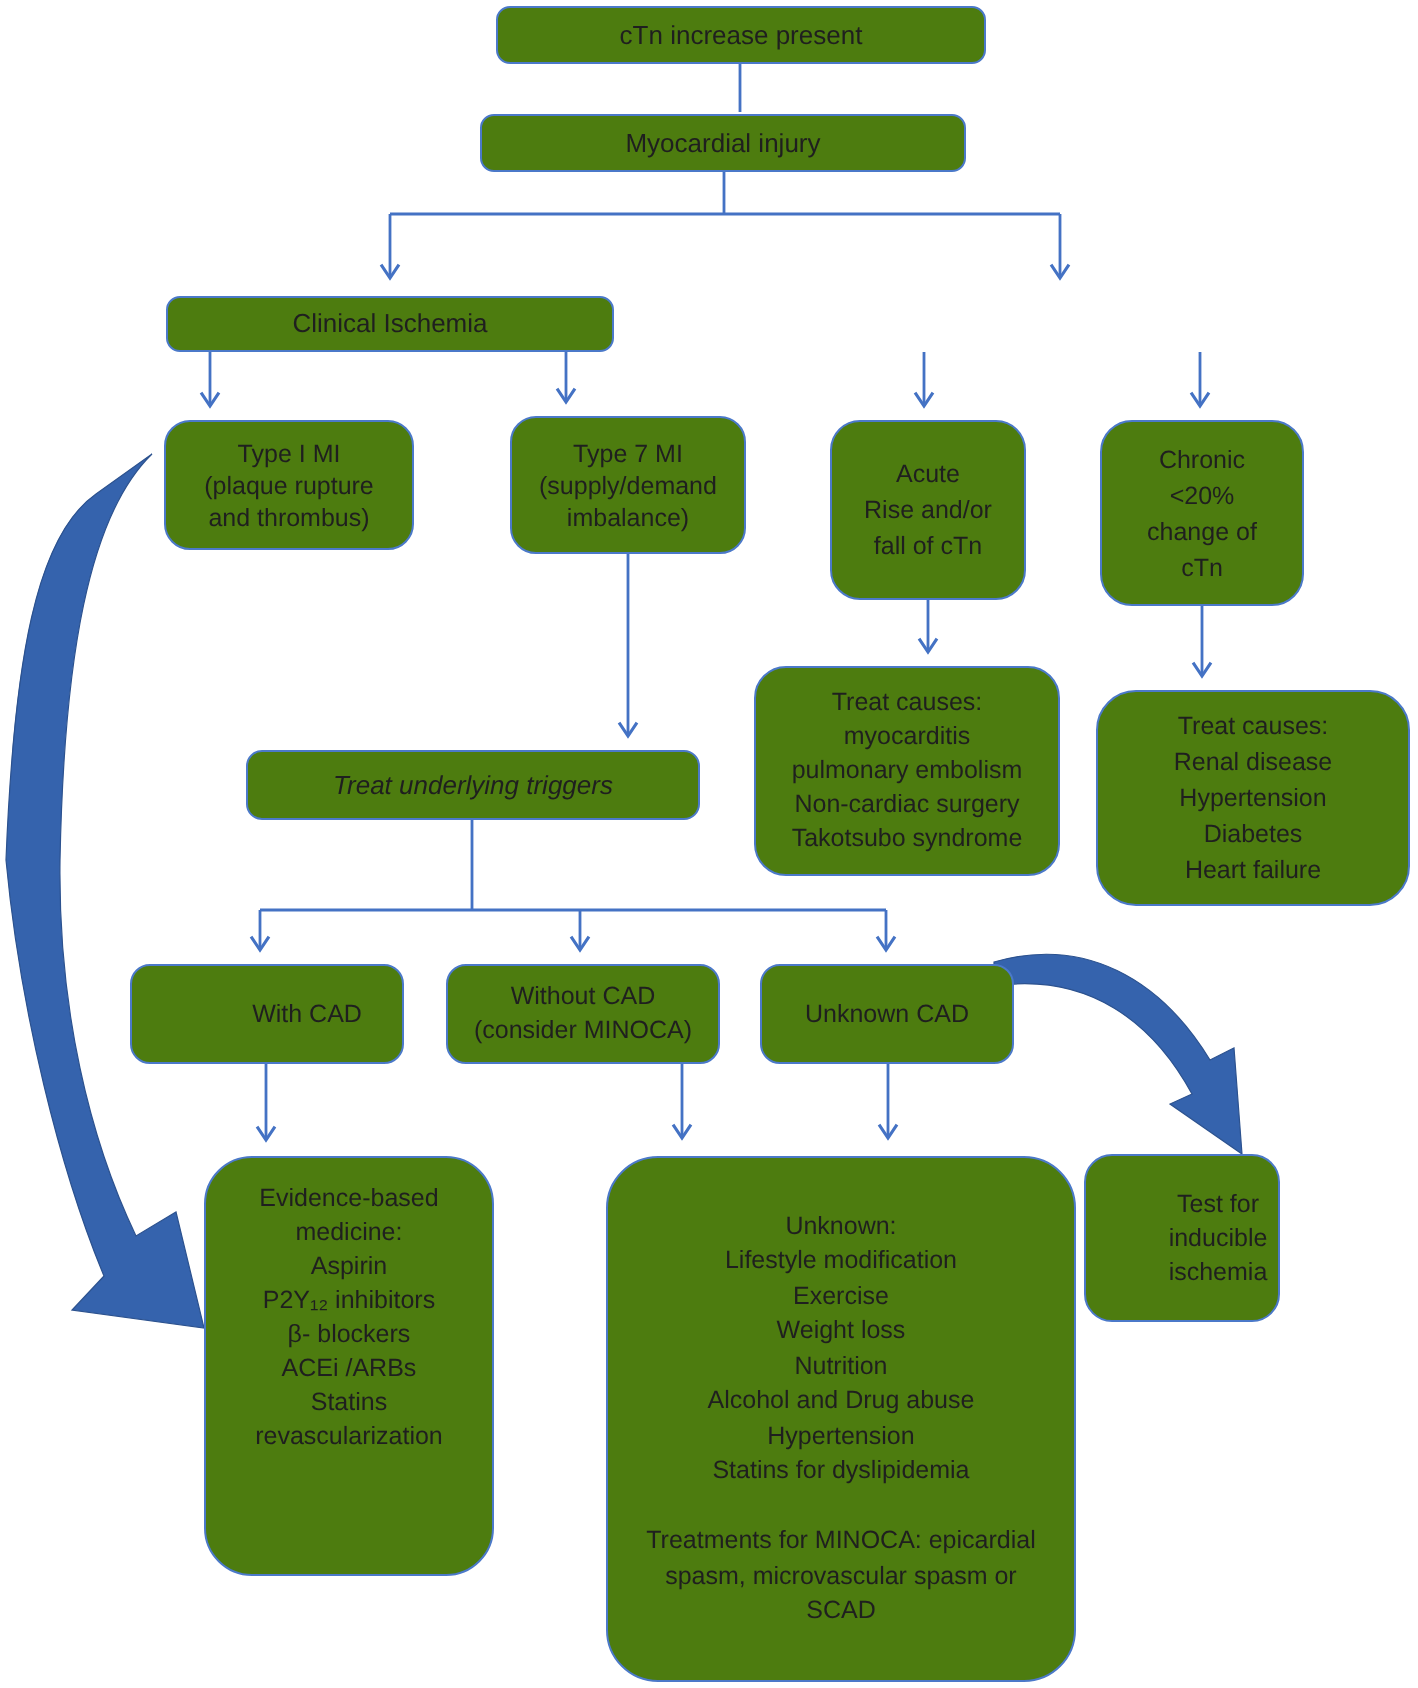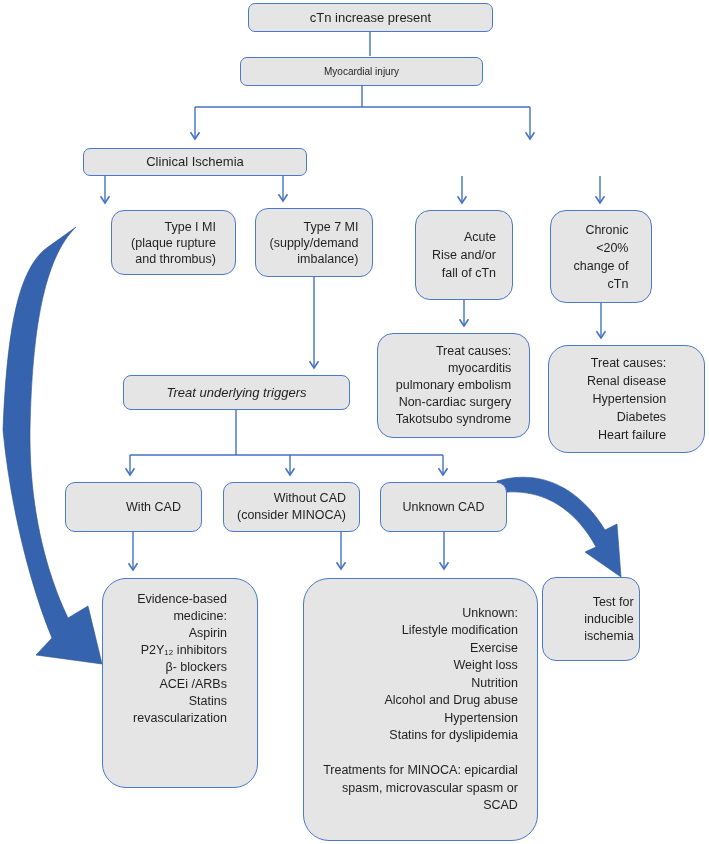--- a/index.html
+++ b/index.html
@@ -3,47 +3,47 @@
 <meta charset="utf-8">
 <style>
   html,body{margin:0;padding:0;background:#ffffff;}
   body{font-family:"Liberation Sans", sans-serif;color:#1f1f1f;}
   .stage{position:relative;width:709px;height:844px;background:#ffffff;overflow:hidden;}
   .edges{position:absolute;left:0;top:0;width:709px;height:844px;}
   .node{
     position:absolute;
     box-sizing:border-box;
     border:1.6px solid #4b79c9;
-    background:#e5e5e5;
+    background:#4d7c0f;
     display:flex;
     align-items:center;
     justify-content:center;
-    text-align:right;
+    text-align:center;
     white-space:pre-line;
     font-size:12.5px;
     line-height:16px;
     padding:2px 4px;
   }
   .ml{line-height:17px;}
   
   #n-ctn        {left:248px;top:3px;  width:245px;height:29px;border-radius:7px;font-size:13px;}
-  #n-injury     {left:240px;top:57px; width:243px;height:29px;border-radius:7px;font-size:10px;}
+  #n-injury     {left:240px;top:57px; width:243px;height:29px;border-radius:7px;font-size:13px;}
   #n-clinisch   {left:83px; top:148px;width:224px;height:28px;border-radius:7px;font-size:13px;}
   #n-noclin     {left:418px;top:143px;width:202px;height:33px;border-radius:8px;font-size:13px;}
   #n-type1      {left:82px; top:210px;width:125px;height:65px;border-radius:13px;}
   #n-type2      {left:255px;top:208px;width:118px;height:69px;border-radius:13px;}
   #n-acute      {left:415px;top:210px;width:98px; height:90px;border-radius:15px;line-height:18px;}
   #n-chronic    {left:550px;top:210px;width:102px;height:93px;border-radius:16px;line-height:18px;}
   #n-tc-acute   {left:377px;top:333px;width:153px;height:105px;border-radius:16px;}
   #n-tc-chronic {left:548px;top:345px;width:157px;height:108px;border-radius:20px;line-height:18px;}
   #n-triggers   {left:123px;top:375px;width:227px;height:35px;border-radius:8px;font-size:13px;font-style:italic;}
   #n-withcad    {left:65px; top:482px;width:137px;height:50px;border-radius:10px;padding-left:44px;}
   #n-withoutcad {left:223px;top:482px;width:137px;height:50px;border-radius:10px;}
   #n-unknowncad {left:380px;top:482px;width:127px;height:50px;border-radius:10px;}
-  #n-evidence   {left:102px;top:578px;width:156px;height:210px;border-radius:24px;align-items:flex-start;padding-top:12px;}
+  #n-evidence   {left:102px;top:578px;width:145px;height:210px;border-radius:24px;align-items:flex-start;padding-top:12px;}
   #n-unknowntx  {left:283px;top:578px;width:235px;height:263px;border-radius:26px;line-height:17.5px;margin-left:20px;}
   #n-testisch   {left:542px;top:577px;width:98px; height:84px;border-radius:14px;padding-left:40px;}
 </style>
 </head>
 <body>
 
 <div class="stage">
 
   <svg class="edges" width="709" height="844" viewBox="0 0 709 844">
     <defs>
@@ -81,21 +81,21 @@
     </g>
   </svg>
 
   <div class="node" id="n-ctn">cTn increase present</div>
 
   <div class="node" id="n-injury">Myocardial injury</div>
 
   <div class="node" id="n-clinisch">Clinical Ischemia</div>
 
 
-  <div class="node ml" id="n-type1" style="line-height:16px;margin-left:29px;">Type I MI
+  <div class="node ml" id="n-type1" style="line-height:16px;">Type I MI
 (plaque rupture
 and thrombus)</div>
 
   <div class="node ml" id="n-type2" style="line-height:16px;">Type 7 MI
 (supply/demand
 imbalance)</div>
 
   <div class="node ml" id="n-acute">Acute
 Rise and/or
 fall of cTn</div>

